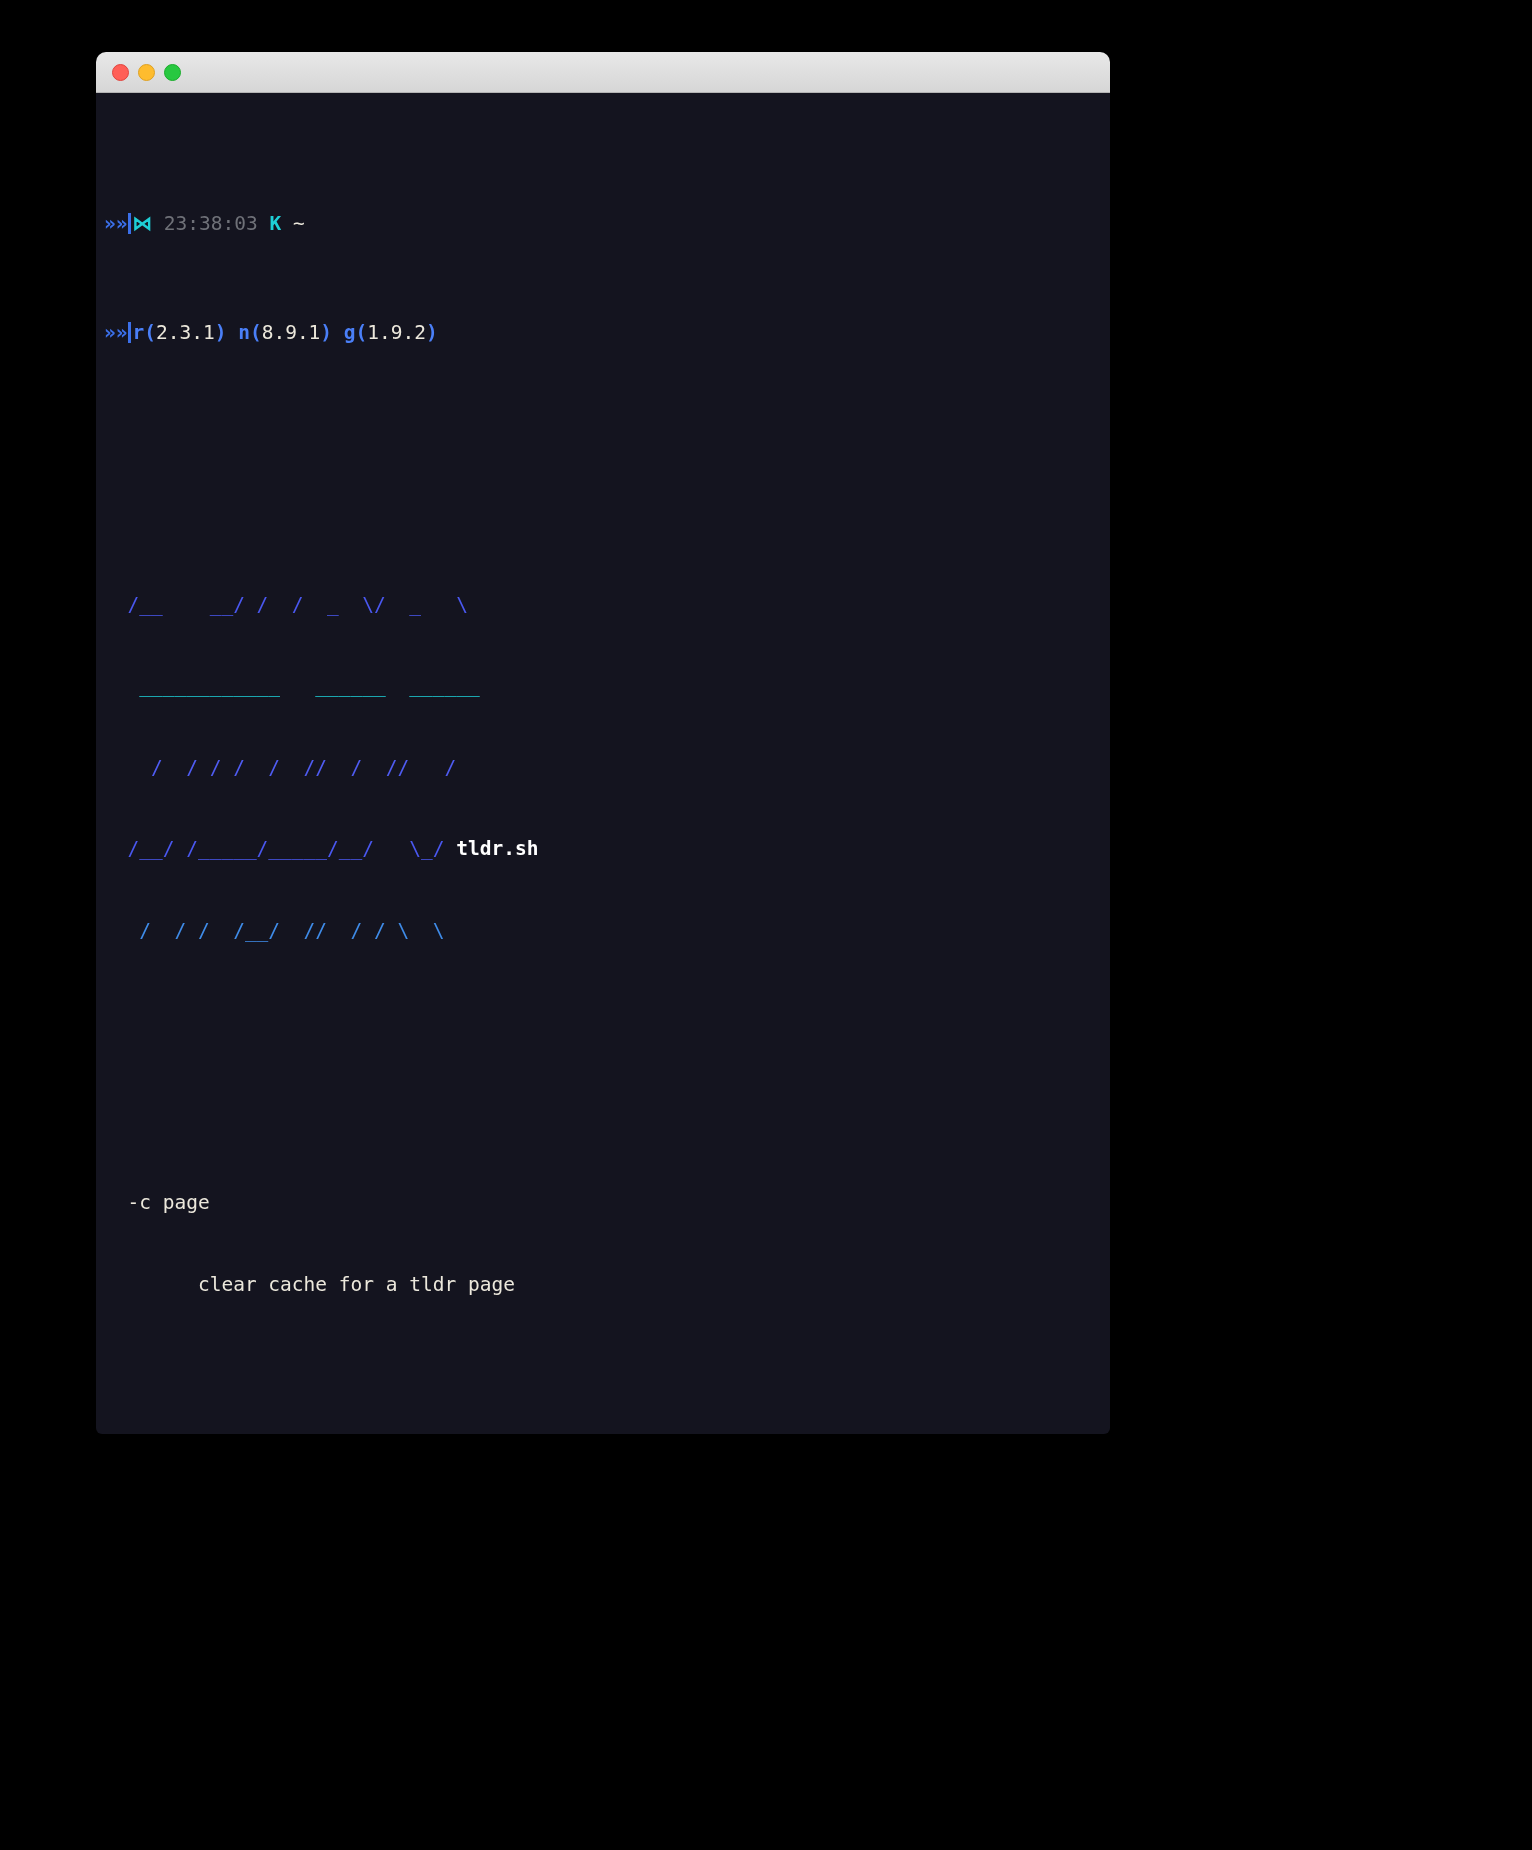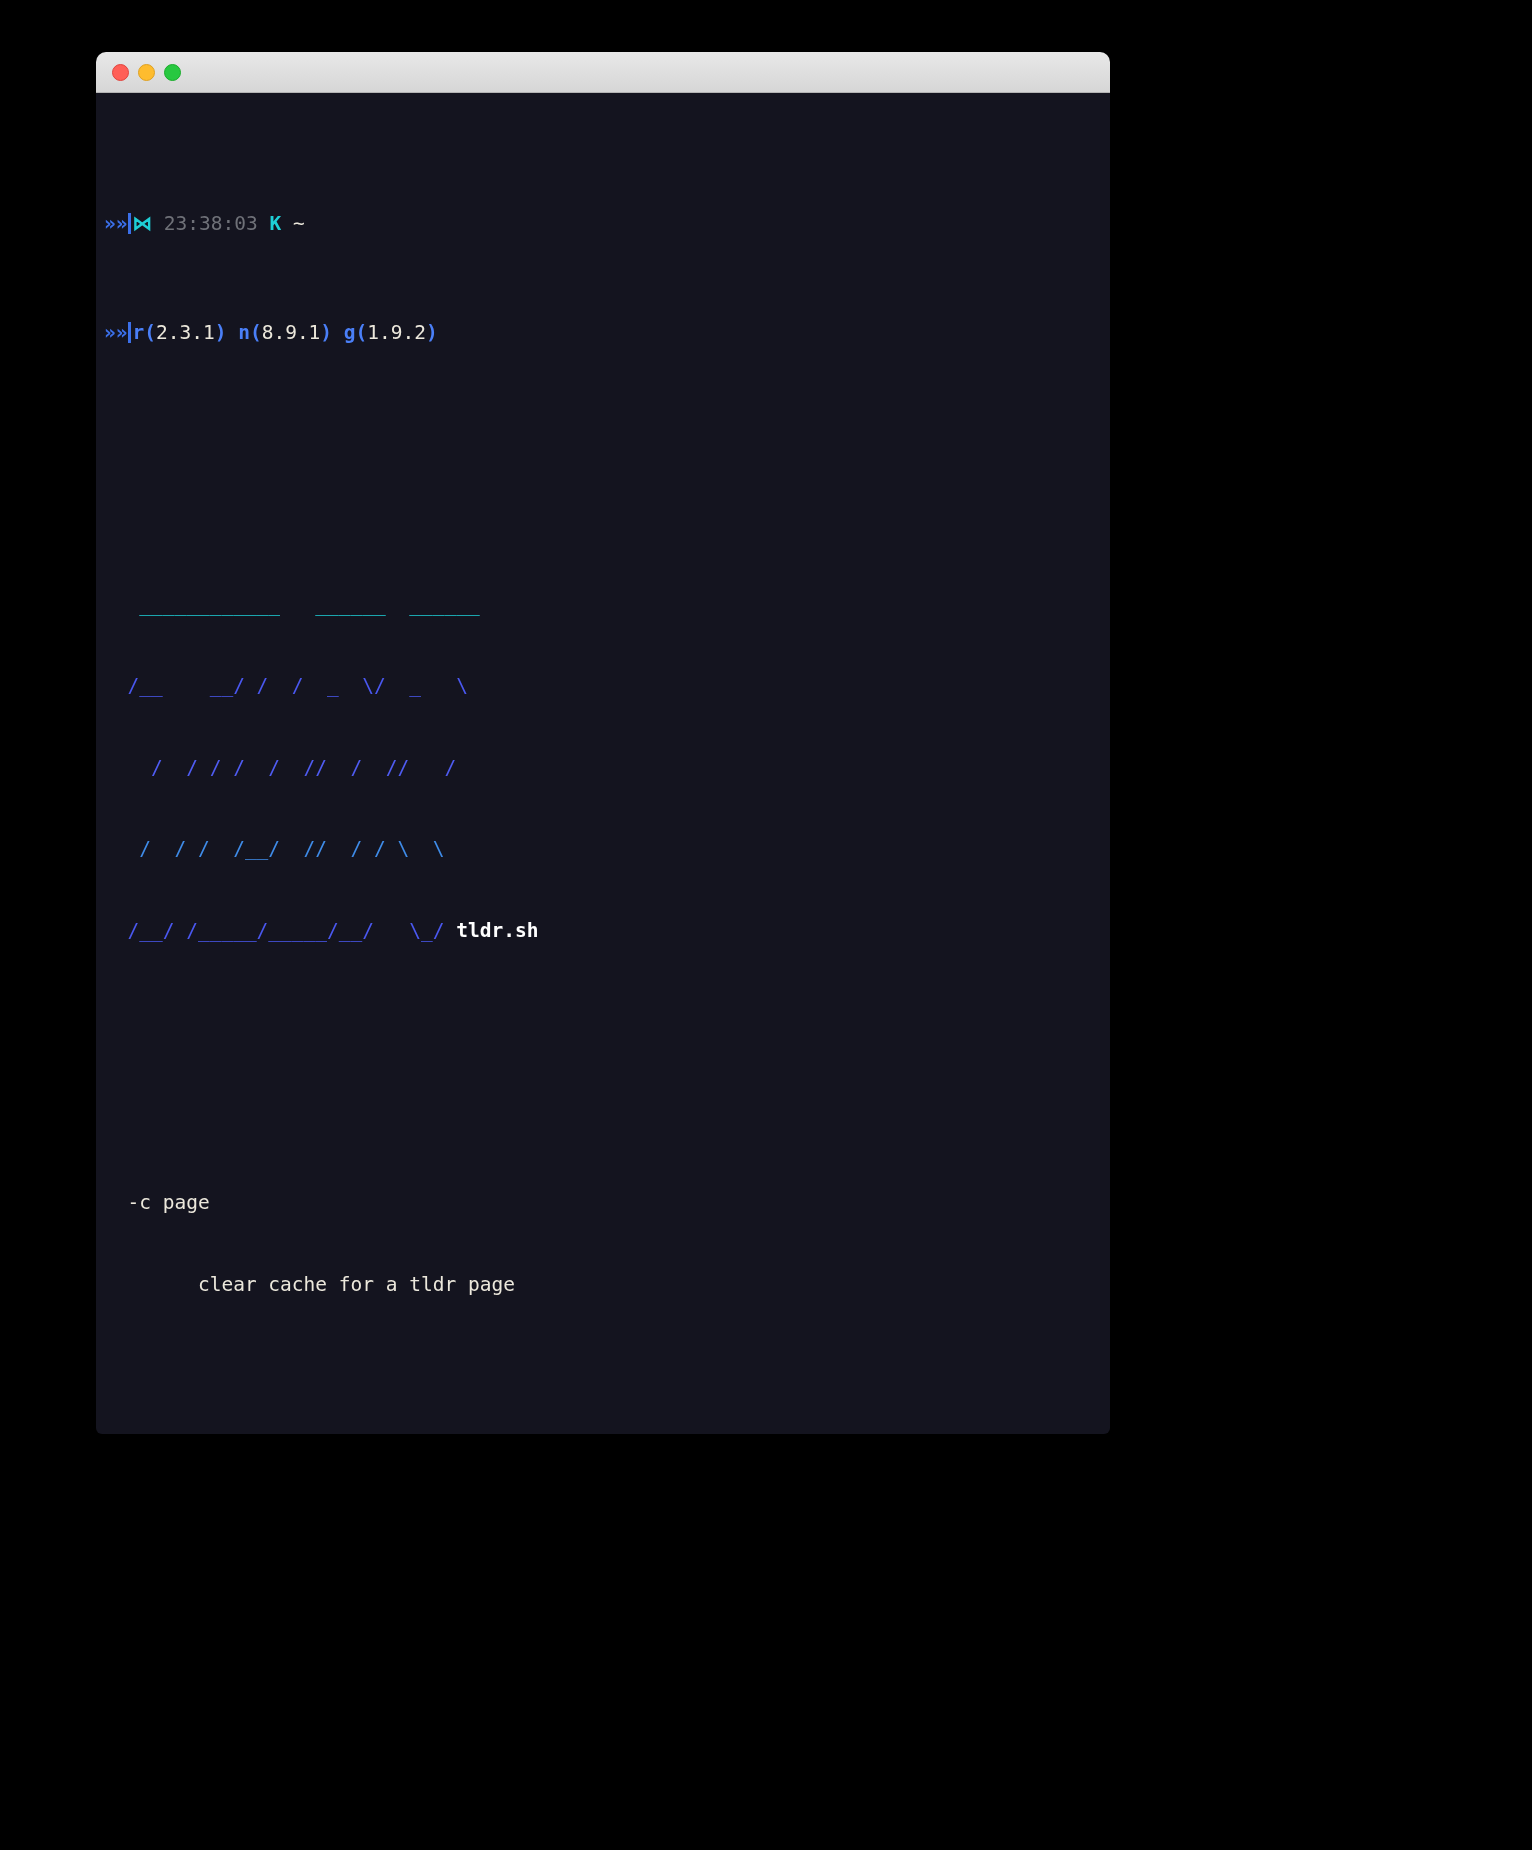--- a/index.html
+++ b/index.html
@@ -105,25 +105,25 @@
 
     
     <div class="line"><span class="c-blue">»»</span><span class="cursorbar"></span><span class="c-cyan">⋈</span><span class="c-gray"> <span>23:38:03</span> </span><span class="c-cyan">K</span><span class="c-white"> <span>~</span></span></div>
 
     <div class="line"><span class="c-blue">»»</span><span class="cursorbar"></span><span class="c-blue2">r(</span><span class="c-white">2.3.1</span><span class="c-blue2">)</span><span> </span><span class="c-blue2">n(</span><span class="c-white">8.9.1</span><span class="c-blue2">)</span><span> </span><span class="c-blue2">g(</span><span class="c-white">1.9.2</span><span class="c-blue2">)</span></div>
 
 
     <div class="blank"></div>
 
     
+    <div class="artline art1">  /__    __/ /  /  _  \/  _   \</div>
     <div class="artline art0">   ____________   ______  ______</div>
-    <div class="artline art1">  /__    __/ /  /  _  \/  _   \</div>
     <div class="artline art2">    /  / / /  /  //  /  //   /</div>
+    <div class="artline art4"><span>  /__/ /_____/_____/__/   \_/ </span><span class="c-wbold">tldr.sh</span></div>
     <div class="artline art3">   /  / /  /__/  //  / / \  \</div>
-    <div class="artline art4"><span>  /__/ /_____/_____/__/   \_/ </span><span class="c-wbold">tldr.sh</span></div>
 
     <div class="blank"></div>
 
     
 
     <div class="line c-white">  -c page</div>
     <div class="line c-white">        clear cache for a tldr page</div>
     
     
 

